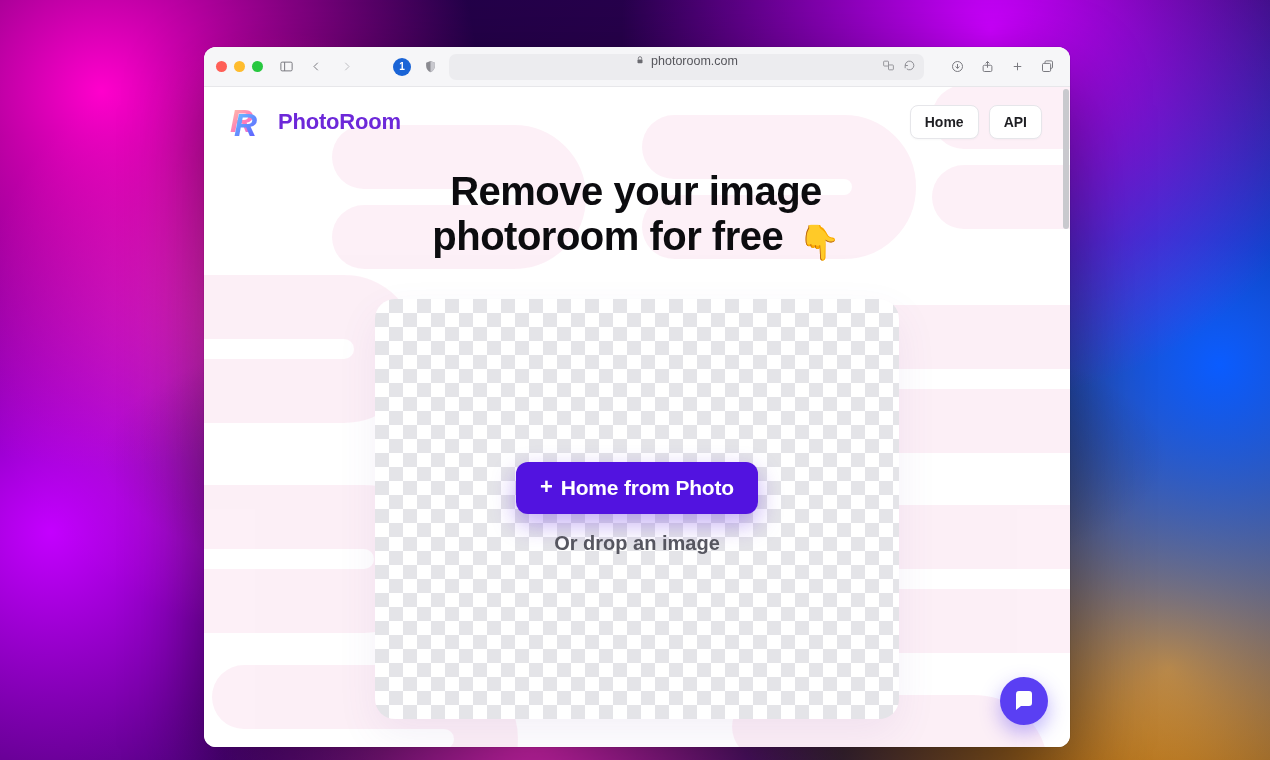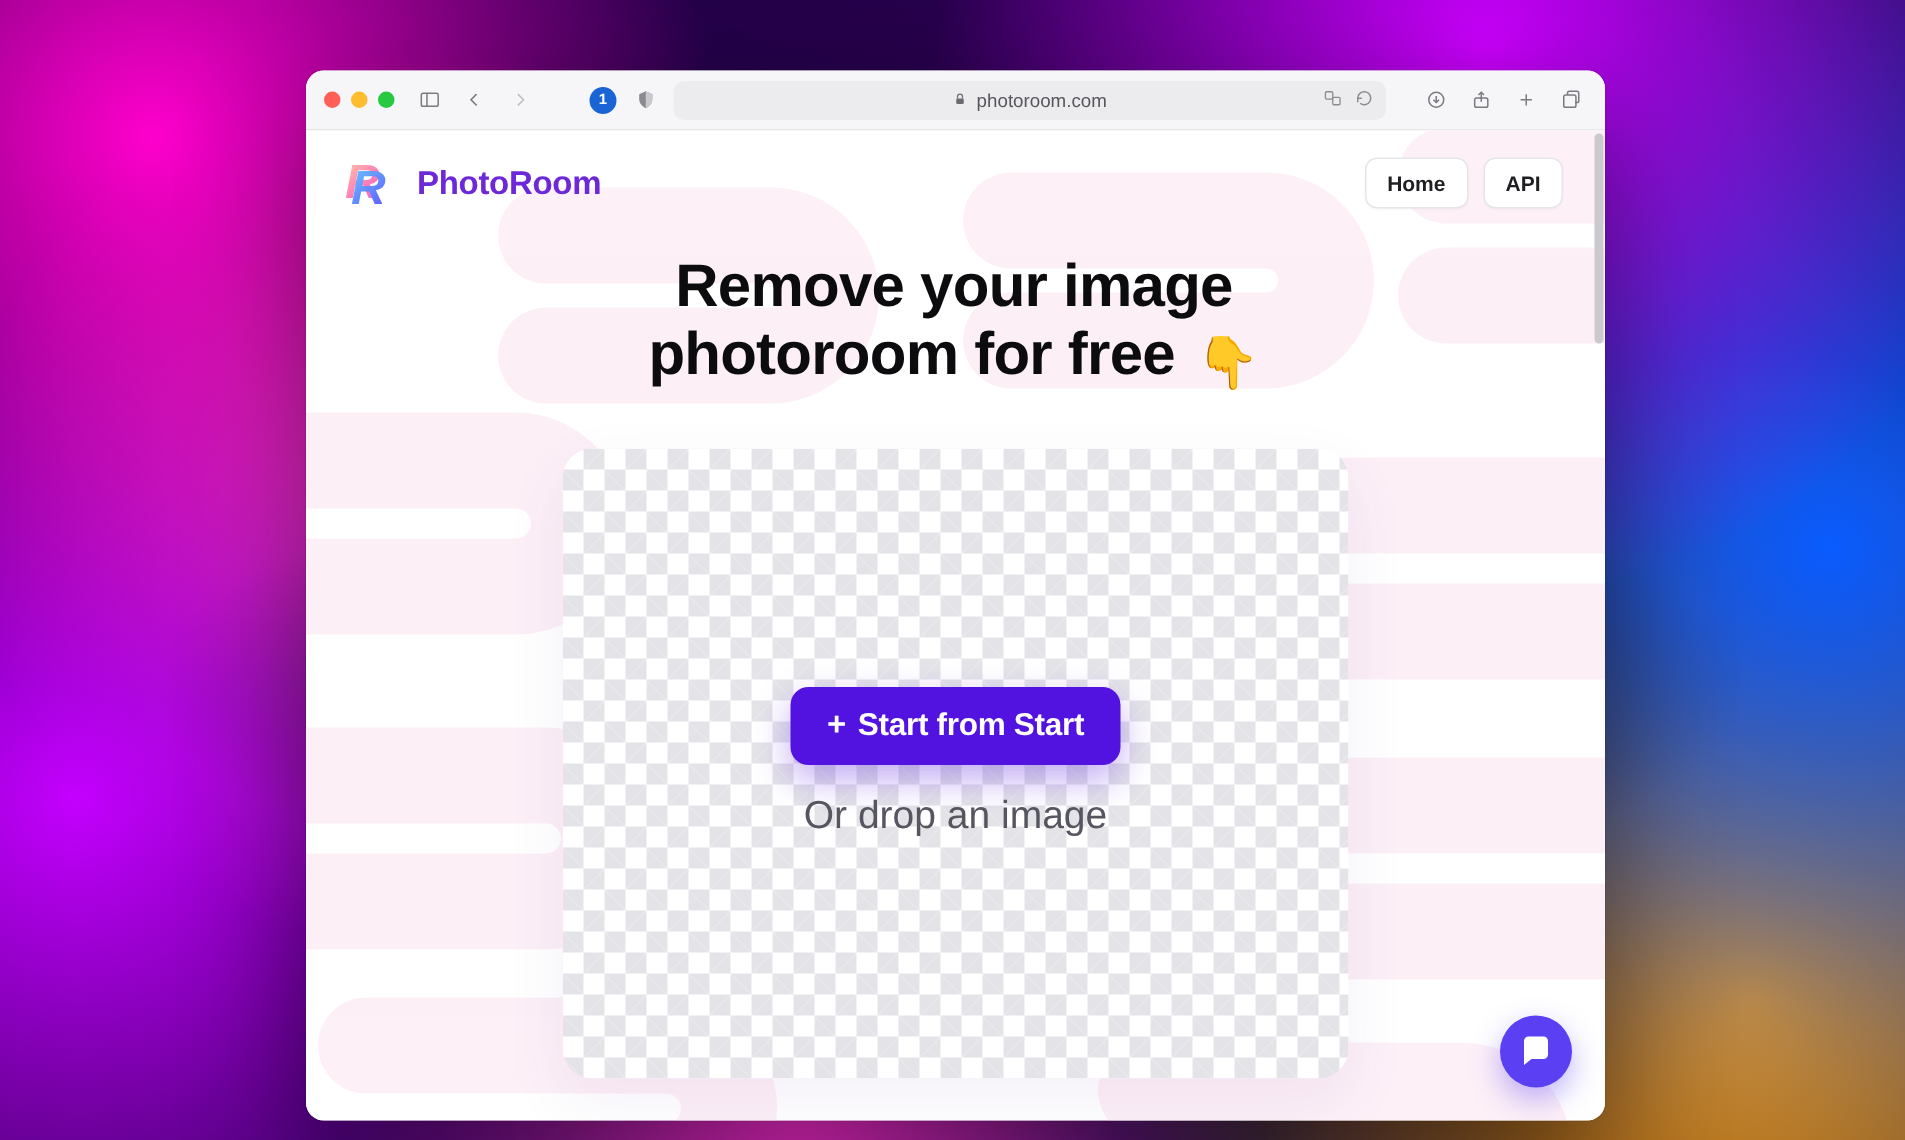--- a/index.html
+++ b/index.html
@@ -61,21 +61,21 @@
   .tb-icon.dis { opacity: 0.45; }
   .tb-icon svg { width: 15px; height: 15px; stroke: currentColor; fill: none; stroke-width: 1.6; }
   .tb-icon.fill svg { fill: currentColor; stroke: none; }
   .spacer-flex { flex: 0 0 20px; }
 
   .address {
     flex: 1;
     height: 26px;
     background: #ececef;
     border-radius: 7px;
-    display: flex; align-items: center; justify-content: center;
+    display: flex; justify-content: center;
     gap: 6px;
     font-size: 12.5px;
     color: #56565c;
     position: relative;
   }
   .address .lock svg { width: 10px; height: 10px; }
   .address .right-ctl {
     position: absolute; right: 8px; top: 0; bottom: 0;
     display: flex; align-items: center; gap: 8px;
     color: #7a7a80;
@@ -186,21 +186,21 @@
     padding: 14px 24px;
     font-size: 21px;
     font-weight: 800;
     letter-spacing: -0.2px;
     box-shadow: 0 10px 24px rgba(82,19,224,0.35);
     cursor: pointer;
     display: inline-flex; align-items: center; gap: 8px;
   }
   .start-btn .plus { font-size: 22px; font-weight: 900; line-height: 0; margin-top: -2px; }
   .drop-hint {
-    font-size: 26px; font-weight: 400; color: #565660;
+    font-size: 20px; font-weight: 700; color: #565660;
   }
 
   .chat-fab {
     position: absolute; right: 22px; bottom: 22px;
     width: 48px; height: 48px; border-radius: 50%;
     background: #5a3ff3;
     box-shadow: 0 8px 20px rgba(90,63,243,0.4);
     display: flex; align-items: center; justify-content: center;
     color: #fff;
   }
@@ -338,21 +338,21 @@
         <span>Remove your image</span><br>
         <span>photoroom for free</span>
         <span class="emoji">👇</span>
       </h1>
     </div>
 
     <div class="dropzone-wrap">
       <div class="dropzone">
         <button class="start-btn">
           <span class="plus">+</span>
-          <span>Start from Start</span>
+          <span>Home from Photo</span>
         </button>
         <div class="drop-hint">Or drop an image</div>
       </div>
     </div>
 
     <div class="chat-fab">
       <svg viewBox="0 0 24 24">
         <path d="M4 5a3 3 0 013-3h10a3 3 0 013 3v9a3 3 0 01-3 3H9l-5 4V5z"></path>
       </svg>
     </div>

